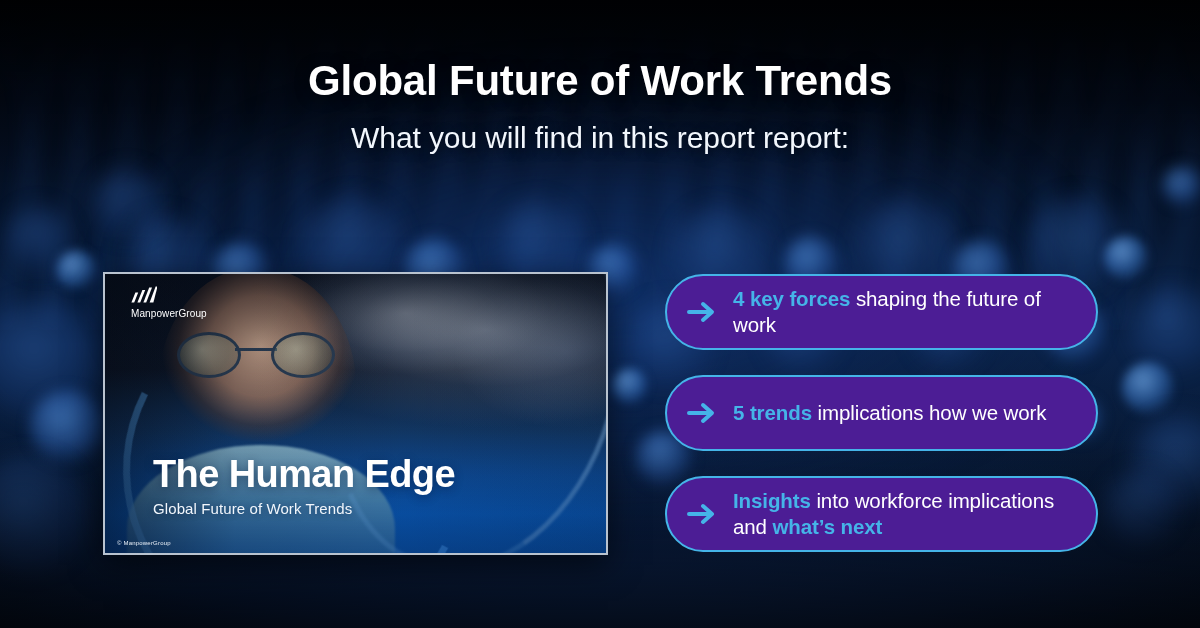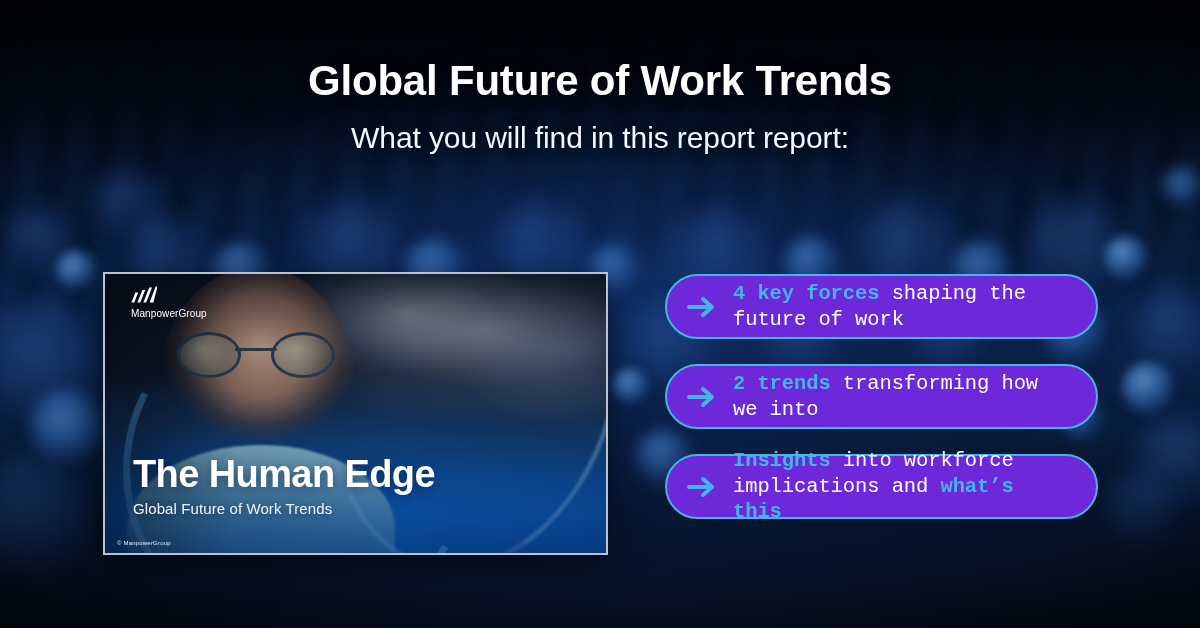--- a/index.html
+++ b/index.html
@@ -217,21 +217,21 @@
   }
   .cover-logo .brand {
     display: block;
     color: #ffffff;
     font-size: 10px;
     letter-spacing: 0.1px;
     white-space: nowrap;
   }
   .cover-text {
     position: absolute;
-    left: 28px;
+    left: 48px;
     bottom: 36px;
     z-index: 4;
   }
   .cover-title {
     margin: 0;
     color: #ffffff;
     font-size: 38px;
     font-weight: 700;
     line-height: 1.02;
     letter-spacing: -0.6px;
@@ -261,28 +261,27 @@
     left: 665px;
     top: 274px;
     width: 433px;
     z-index: 7;
   }
   .pill {
     position: relative;
     display: flex;
     align-items: center;
     gap: 16px;
-    height: 65px;
+    height: 76px;
     margin-bottom: 25px;
     padding: 0 22px 0 20px;
     box-sizing: border-box;
-    background: #6d28d9;
+    background: #4c1d95;
     border: 2px solid #45b4e8;
     border-radius: 40px;
-    font-family: Liberation Mono, monospace;
   }
   .pill:last-child { margin-bottom: 0; }
   .pill-arrow {
     flex: 0 0 auto;
     width: 30px;
     height: 26px;
     display: block;
   }
   .pill-text {
     color: #ffffff;
@@ -387,26 +386,26 @@
       <svg class="pill-arrow" viewBox="0 0 30 26">
         <path d="M2 13 H22 M16 5 L25 13 L16 21" fill="none" stroke="#45b4e8" stroke-width="4" stroke-linecap="round" stroke-linejoin="round"></path>
       </svg>
       <div class="pill-text"><b>4 key forces</b><span> shaping the future of work</span></div>
     </div>
 
     <div class="pill">
       <svg class="pill-arrow" viewBox="0 0 30 26">
         <path d="M2 13 H22 M16 5 L25 13 L16 21" fill="none" stroke="#45b4e8" stroke-width="4" stroke-linecap="round" stroke-linejoin="round"></path>
       </svg>
-      <div class="pill-text"><b>2 trends</b><span> transforming how we into</span></div>
+      <div class="pill-text"><b>5 trends</b><span> implications how we work</span></div>
     </div>
 
     <div class="pill">
       <svg class="pill-arrow" viewBox="0 0 30 26">
         <path d="M2 13 H22 M16 5 L25 13 L16 21" fill="none" stroke="#45b4e8" stroke-width="4" stroke-linecap="round" stroke-linejoin="round"></path>
       </svg>
-      <div class="pill-text"><b>Insights</b><span> into workforce implications and </span><b>what’s this</b></div>
+      <div class="pill-text"><b>Insights</b><span> into workforce implications and </span><b>what’s next</b></div>
     </div>
 
   </div>
 
   <div class="vignette"></div>
 </div>
 
 </body></html>

